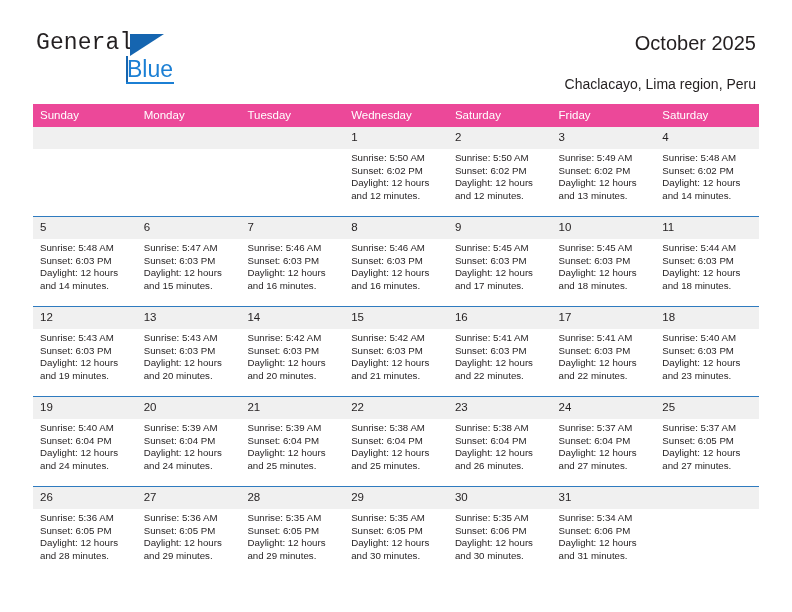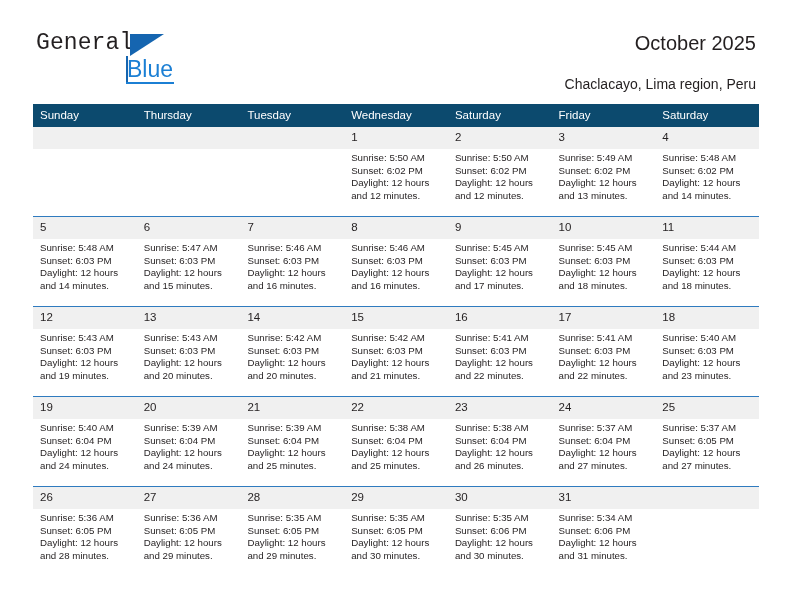--- a/index.html
+++ b/index.html
@@ -102,21 +102,21 @@
 
   
   .calendar {
     position: absolute;
     left: 33px;
     top: 104px;
     width: 726px;
   }
   .weekday-row {
     display: flex;
-    background: #0c4a6e;
+    background: #ec4899;
   }
   .weekday {
     flex: 1 1 0;
     min-width: 0;
     color: #ffffff;
     font-size: 11.5px;
     line-height: 13px;
     padding: 5px 0 5px 7px;
     box-sizing: border-box;
   }
@@ -175,21 +175,21 @@
     <div class="title-block">
       <div class="cal-title">October 2025</div>
       <div class="cal-subtitle">Chaclacayo, Lima region, Peru</div>
     </div>
 
   </div>
 
   <div class="calendar">
     <div class="weekday-row" id="weekday-row">
         <div class="weekday">Sunday</div>
-        <div class="weekday">Thursday</div>
+        <div class="weekday">Monday</div>
         <div class="weekday">Tuesday</div>
         <div class="weekday">Wednesday</div>
         <div class="weekday">Saturday</div>
         <div class="weekday">Friday</div>
         <div class="weekday">Saturday</div>
       </div>
     <div id="calendar-body">
         <div class="week-row">
           <div class="day-cell">
             <div class="day-num empty"></div>

